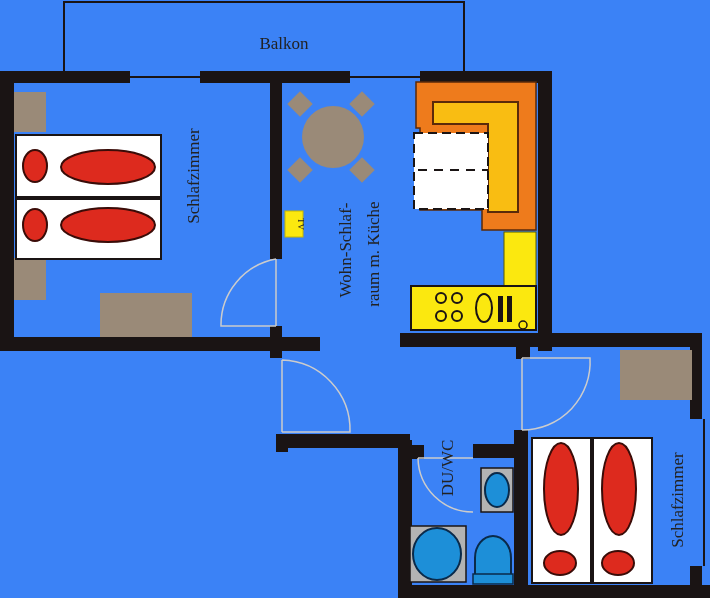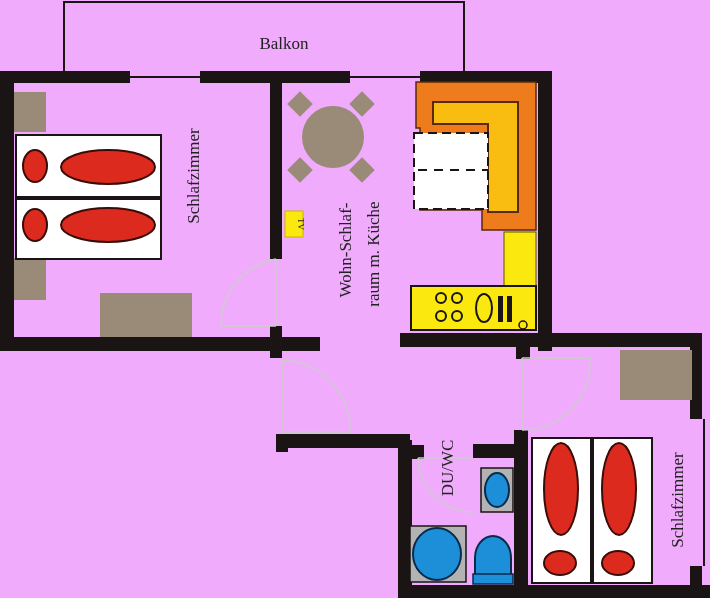--- a/index.html
+++ b/index.html
@@ -1,16 +1,16 @@
 <!DOCTYPE html>
 <html><head>
 <meta charset="utf-8">
 <style>
   html,body{margin:0;padding:0;background:#fff;}
-  #plan{position:relative;width:710px;height:598px;overflow:hidden;background:#f0abfc;}
+  #plan{position:relative;width:710px;height:598px;overflow:hidden;background:#3b82f6;}
   svg{position:absolute;left:0;top:0;}
   .lbl{font-family:"Liberation Serif","DejaVu Serif",serif;fill:#222;}
 </style>
 </head>
 <body>
 
 <div id="plan">
 <svg width="710" height="598" viewBox="0 0 710 598" xmlns="http://www.w3.org/2000/svg">
 
   <g>

